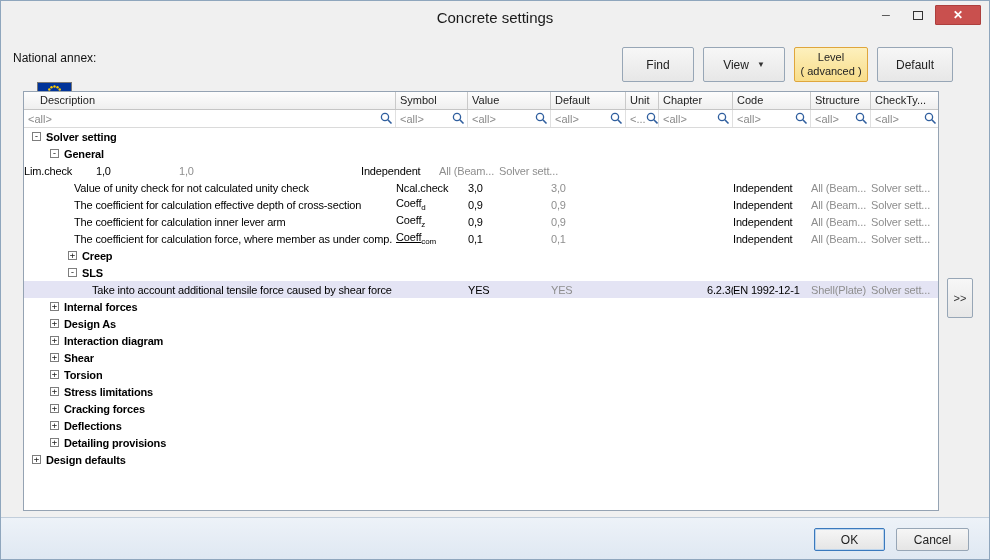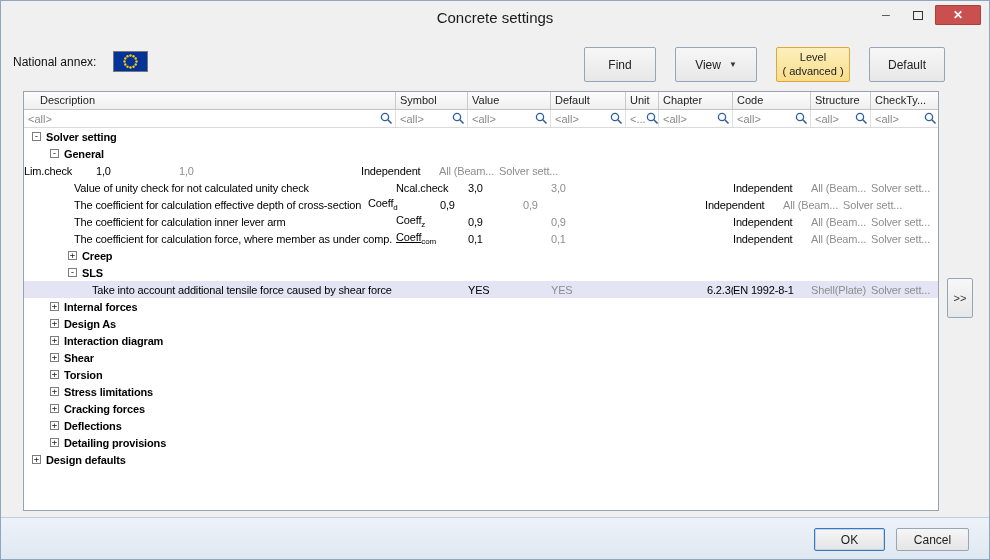--- a/index.html
+++ b/index.html
@@ -14,23 +14,23 @@
   .title{ text-align:center; font-size:15px; color:#1a1a1a; padding-top:8px; }
   .wincontrols{ position:absolute; top:4px; right:8px; display:flex; gap:2px; }
   .wbtn{ width:30px; height:20px; display:flex; align-items:center; justify-content:center;
          font-size:11px; color:#333; background:transparent; border:none; cursor:default; }
   .wbtn .maxbox{ display:inline-block; width:10px; height:9px; border:1px solid #333; }
   .wbtn.close{ width:46px; background:#c9504e; border:1px solid #ad3f3d; color:#fff;
                font-size:12px; font-weight:bold; border-radius:1px; }
 
   
   .annex{ position:absolute; left:12px; top:50px; display:flex; align-items:center;
-          gap:17px; font-size:12px; color:#111; }
+          gap:17px; font-size:12px; color:#111;flex-direction:column; }
   .flag{ display:inline-block; line-height:0; border:1px solid #777; }
-  .tbuttons{ position:absolute; top:46px; right:44px; display:flex; gap:19px; }
+  .tbuttons{ position:absolute; top:46px; right:36px; display:flex; gap:9px; }
   .tb{ height:35px; font-size:12px; color:#222; background:linear-gradient(#f7f7f7,#e7e7e7);
        border:1px solid #97a6b6; border-radius:2px; display:flex; align-items:center;
        justify-content:center; cursor:default; }
   .tb.find{ width:72px; }
   .tb.view{ width:82px; gap:8px; }
   .tb.view .caret{ font-size:8px; color:#333; }
   .tb.level{ width:74px; background:linear-gradient(#fdf0bd,#f8dd8a); border:1px solid #dfa63c;
              flex-direction:column; font-size:11px; line-height:1.25; }
   .tb.default{ width:76px; }
 
@@ -258,21 +258,21 @@
           <div class="cell" style="width: 72px;">Ncal.check</div>
           <div class="cell" style="width: 83px;">3,0</div>
           <div class="cell muted" style="width: 75px;">3,0</div>
           <div class="cell" style="width: 33px;"></div>
           <div class="cell" style="width: 74px;"></div>
           <div class="cell" style="width: 78px;">Independent</div>
           <div class="cell muted" style="width: 60px;">All (Beam...</div>
           <div class="cell muted" style="width: 69px;">Solver sett...</div>
         </div>
         <div class="grow">
-          <div class="cell desc" style="width: 344px;">
+          <div class="cell desc" style="width: 372px;">
             <span class="spacer" style="width: 50px;"></span>
             <span class="rlabel">The coefficient for calculation effective depth of cross-section</span>
           </div>
           <div class="cell" style="width: 72px;">Coeff<sub>d</sub></div>
           <div class="cell" style="width: 83px;">0,9</div>
           <div class="cell muted" style="width: 75px;">0,9</div>
           <div class="cell" style="width: 33px;"></div>
           <div class="cell" style="width: 74px;"></div>
           <div class="cell" style="width: 78px;">Independent</div>
           <div class="cell muted" style="width: 60px;">All (Beam...</div>
@@ -339,21 +339,21 @@
         <div class="grow hl">
           <div class="cell desc" style="width: 372px;">
             <span class="spacer" style="width: 68px;"></span>
             <span class="rlabel">Take into account additional tensile force caused by shear force</span>
           </div>
           <div class="cell" style="width: 72px;"></div>
           <div class="cell" style="width: 83px;">YES</div>
           <div class="cell muted" style="width: 75px;">YES</div>
           <div class="cell" style="width: 33px;"></div>
           <div class="cell" style="width: 74px; padding-left: 48px;">6.2.3(7)</div>
-          <div class="cell" style="width: 78px;">EN 1992-8-1</div>
+          <div class="cell" style="width: 78px;">EN 1992-12-1</div>
           <div class="cell muted" style="width: 60px;">Shell(Plate)</div>
           <div class="cell muted" style="width: 69px;">Solver sett...</div>
         </div>
         <div class="grow bold">
           <div class="cell desc" style="width: 372px;">
             <span class="spacer" style="width: 26px;"></span>
             <span class="expander">+</span>
             <span class="rlabel">Internal forces</span>
           </div>
           <div class="cell" style="width: 72px;"></div>

